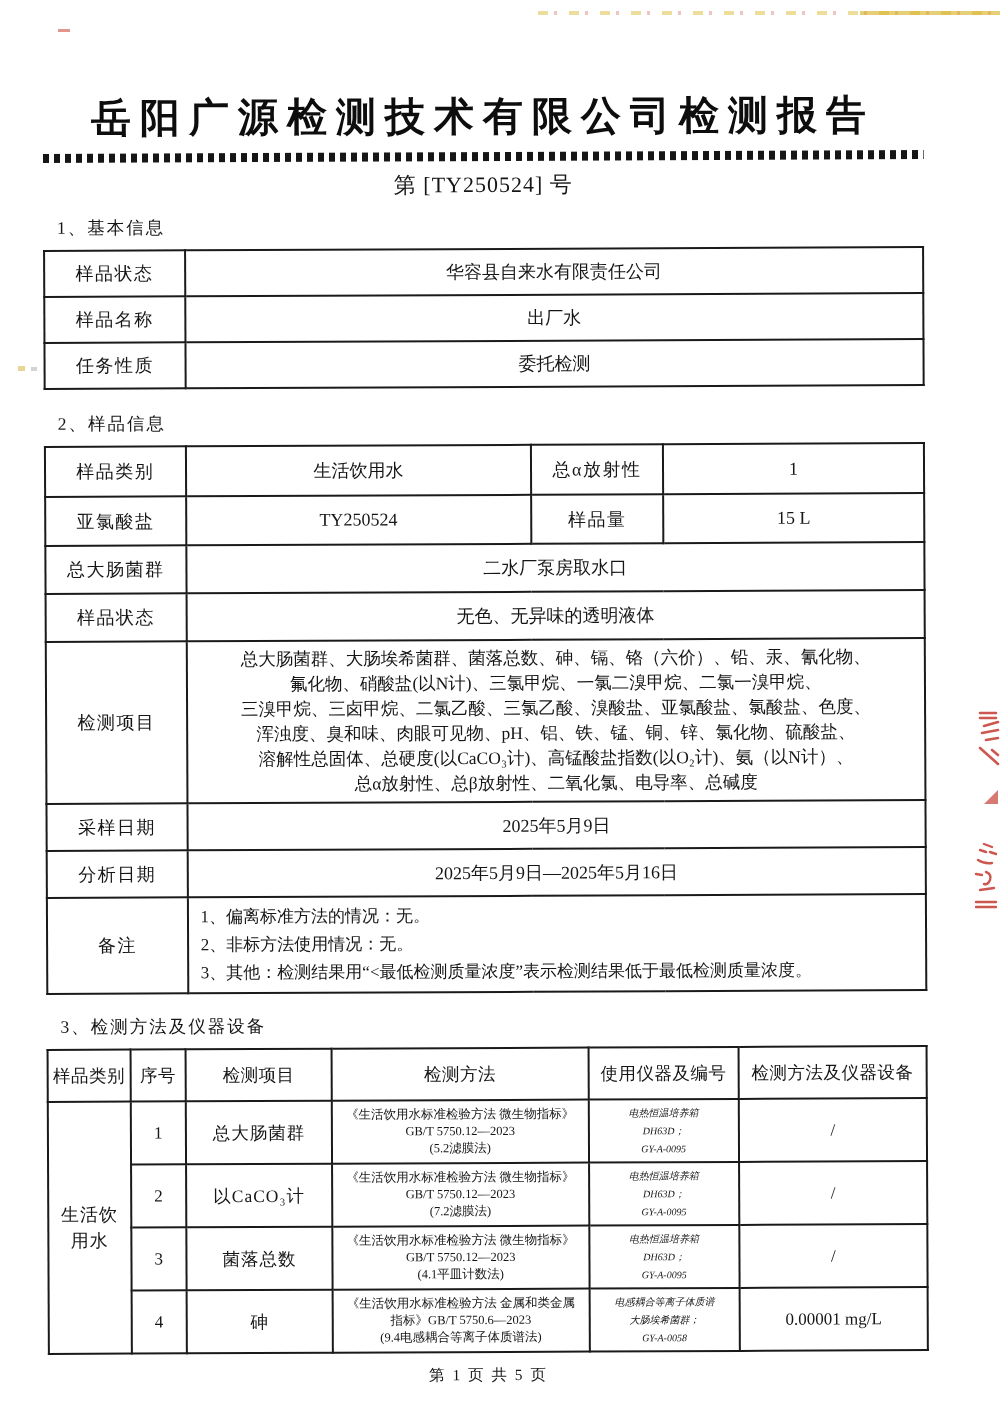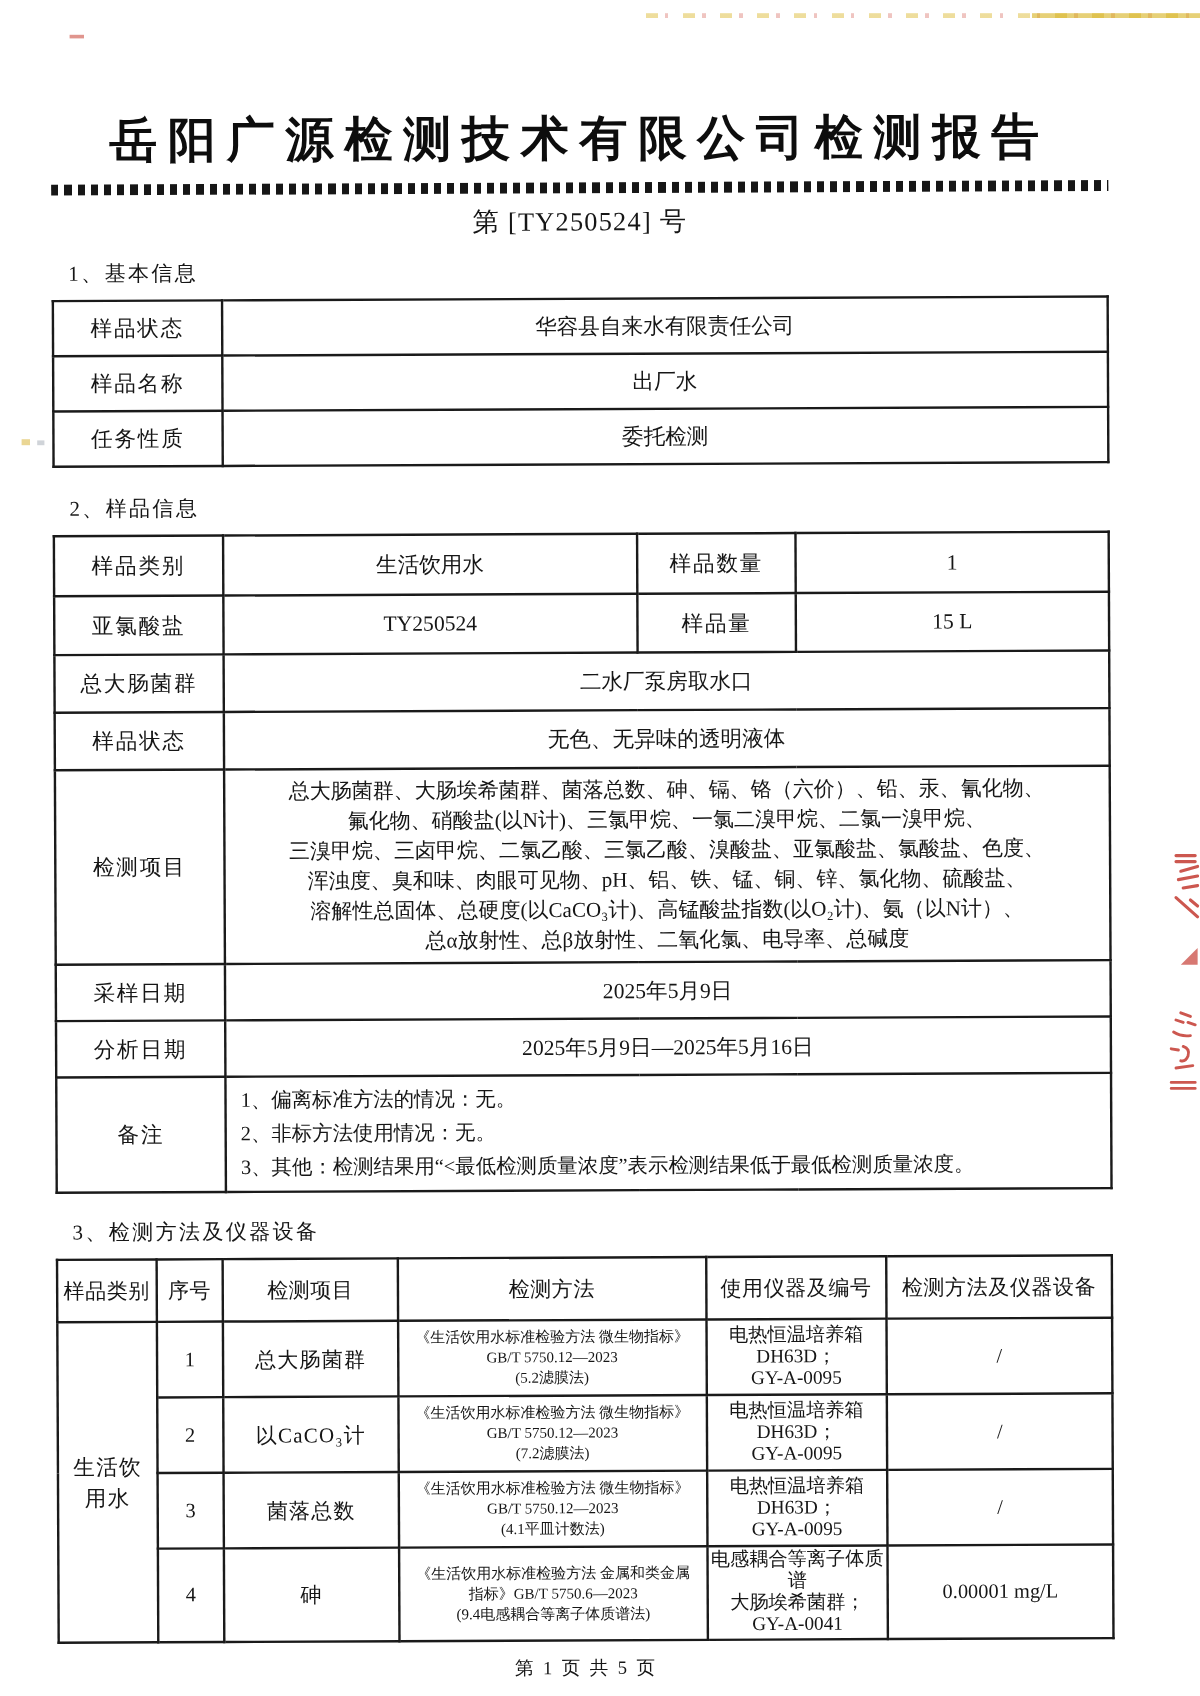--- a/index.html
+++ b/index.html
@@ -34,21 +34,21 @@
   .items-cell{font-size:17.5px;line-height:25px;padding:5px 6px;}
   .items-cell div{white-space:nowrap;}
   .remarks-cell{text-align:left;font-size:17px;line-height:28px;padding:5px 4px 5px 12px;}
 
   .t3 th{height:50px;font-size:17.5px;letter-spacing:0.5px;}
   .t3 td{height:57px;}
   .t3 .cat{font-size:18px;line-height:26px;padding:0 4px;letter-spacing:1px;}
   .t3 .no{font-size:17px;}
   .t3 .item{font-size:17.5px;letter-spacing:1px;text-align:center;}
   .t3 .method{font-size:12.5px;line-height:17px;padding:2px 2px;}
-  .t3 .instr{font-size:16px;line-height:18px;padding:2px 2px;}
+  .t3 .instr{font-size:10px;line-height:18px;padding:2px 2px;font-style:italic;}
   .t3 .limit{font-size:17px;}
 
   .footer{margin-top:12px;text-align:center;font-size:15.5px;letter-spacing:2px;}
 
   
   .scan-top-line{position:absolute;top:11px;left:538px;width:460px;height:4px;opacity:.8;
      background:repeating-linear-gradient(to right,rgba(216,178,30,.55) 0 10px,
         rgba(255,255,255,0) 10px 16px,rgba(206,72,60,.4) 16px 19px,rgba(255,255,255,0) 19px 31px);}
   .scan-top-line2{position:absolute;top:11px;left:860px;width:140px;height:4px;
      background:rgba(214,176,28,.6);}
@@ -106,21 +106,21 @@
       <colgroup>
           <col style="width:16%">
           <col style="width:39.3%">
           <col style="width:15%">
           <col style="width:29.7%">
         </colgroup>
       <tbody>
           <tr class="r1">
         <td class="lbl">样品类别</td>
         <td>生活饮用水</td>
-        <td class="lbl">样品数量</td>
+        <td class="lbl">总α放射性</td>
         <td>1</td>
       </tr>
       <tr class="r2">
         <td class="lbl">亚氯酸盐</td>
         <td>TY250524</td>
         <td class="lbl">样品量</td>
         <td>15 L</td>
       </tr>
       <tr class="r3">
         <td class="lbl">总大肠菌群</td>
@@ -230,21 +230,21 @@
         <td class="no">4</td>
         <td class="item">砷</td>
         <td class="method">
           <div>《生活饮用水标准检验方法 金属和类金属</div>
           <div>指标》GB/T 5750.6—2023</div>
           <div>(9.4电感耦合等离子体质谱法)</div>
         </td>
         <td class="instr">
           <div>电感耦合等离子体质谱</div>
           <div>大肠埃希菌群；</div>
-          <div>GY-A-0041</div>
+          <div>GY-A-0058</div>
         </td>
         <td class="limit">0.00001 mg/L</td>
       </tr>
     </tbody>
       </table>
 
     <div class="footer">第 1 页  共 5 页</div>
 
   </div>
 

